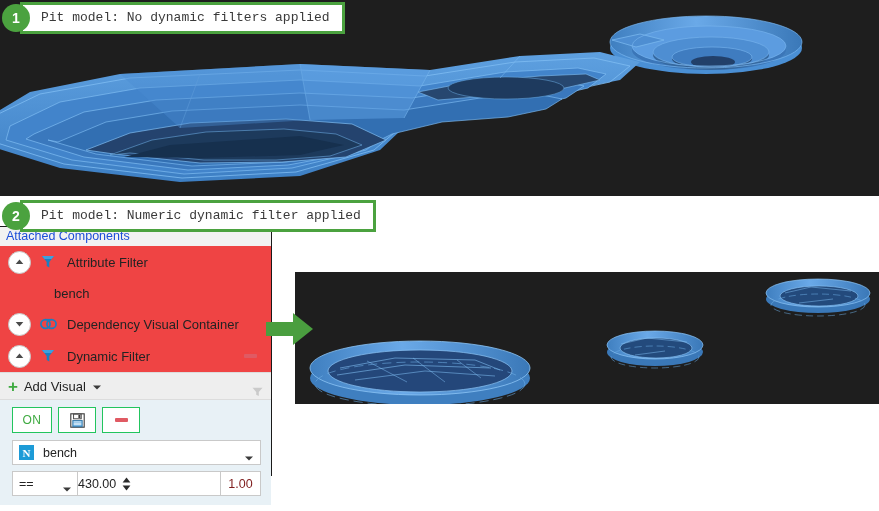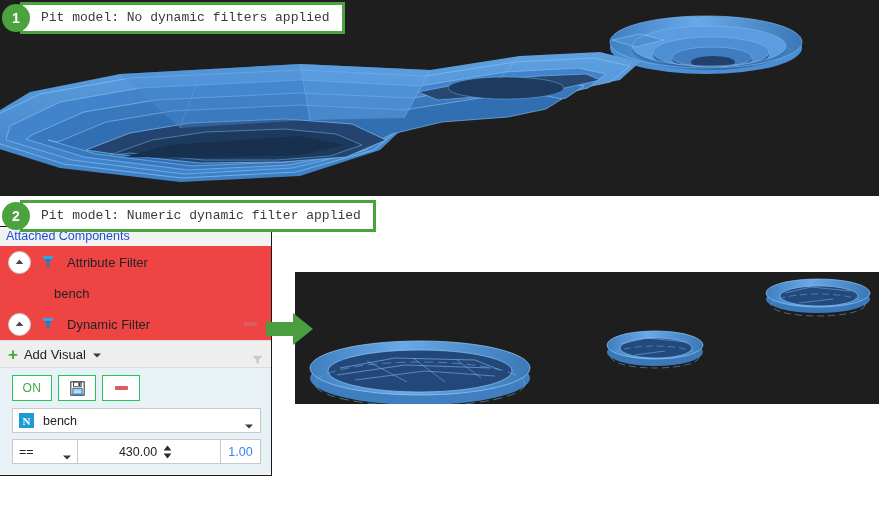--- a/index.html
+++ b/index.html
@@ -115,29 +115,29 @@
 
   .cond-row{display:flex;height:25px;}
   .op-select{
     background:#ffffff;border:1px solid #c9c9c9;width:66px;
     display:flex;align-items:center;padding:0 6px;box-sizing:border-box;
     position:relative;font-size:12.5px;color:#232323;
   }
   .op-caret{position:absolute;right:6px;top:9px;}
   .val-field{
     background:#ffffff;border:1px solid #c9c9c9;border-left:none;flex:1;
-    display:flex;align-items:center;justify-content:center;
+    display:flex;align-items:center;justify-content:flex-start;
     padding-right:5px;box-sizing:border-box;font-size:12.5px;color:#232323;
     position:relative;
   }
   .spinner{display:flex;flex-direction:column;margin-left:6px;margin-right:2px;gap:2px;}
   .step-field{
     background:#ffffff;border:1px solid #c9c9c9;border-left:none;width:40px;
     display:flex;align-items:center;justify-content:center;
-    font-size:12.5px;color:#3b82f6;box-sizing:border-box;
+    font-size:12.5px;color:#7f1d1d;box-sizing:border-box;
   }
 </style>
 </head>
 <body>
 
 <div class="viewport" id="viewport-1">
   <svg class="vp-svg" viewBox="0 0 879 196" preserveAspectRatio="none">
     <defs>
       <linearGradient id="g1" x1="0" y1="0" x2="0" y2="1">
         <stop offset="0" stop-color="#5ea0e0"></stop>
@@ -286,20 +286,35 @@
           <path d="M1 1 L13 1 L10.6 4 L3.4 4 Z" fill="#3ea0de"></path>
         </svg>
       </span>
       <span class="tree-label">Attribute Filter</span>
     </div>
 
     <div class="tree-row child">
       <span class="tree-label" style="margin-left:0">bench</span>
     </div>
 
+    <div class="tree-row">
+      <span class="expander">
+        <svg width="9" height="6" viewBox="0 0 9 6">
+            <path d="M0.7 1 L8.3 1 L4.5 5.5 Z" fill="#4a4a4a"></path>
+          </svg>
+      </span>
+      <span class="tree-icon">
+        <svg width="17" height="12" viewBox="0 0 17 12">
+          <ellipse cx="5.5" cy="6" rx="4.6" ry="4.4" fill="none" stroke="#1a7fc1" stroke-width="1.7"></ellipse>
+          <ellipse cx="11.5" cy="6" rx="4.6" ry="4.4" fill="none" stroke="#1a7fc1" stroke-width="1.7"></ellipse>
+          <path d="M5.5 1.6 L11.5 1.6" stroke="#1a7fc1" stroke-width="1.4"></path>
+        </svg>
+      </span>
+      <span class="tree-label">Dependency Visual Container</span>
+    </div>
 
     <div class="tree-row">
       <span class="expander">
         <svg width="9" height="6" viewBox="0 0 9 6">
             <path d="M4.5 0.5 L8.3 5 L0.7 5 Z" fill="#4a4a4a"></path>
           </svg>
       </span>
       <span class="tree-icon">
         <svg width="14" height="14" viewBox="0 0 14 14">
           <path d="M1 1 L13 1 L8.3 7 L8.3 12.5 L5.7 11 L5.7 7 Z" fill="#1a7fc1"></path>

